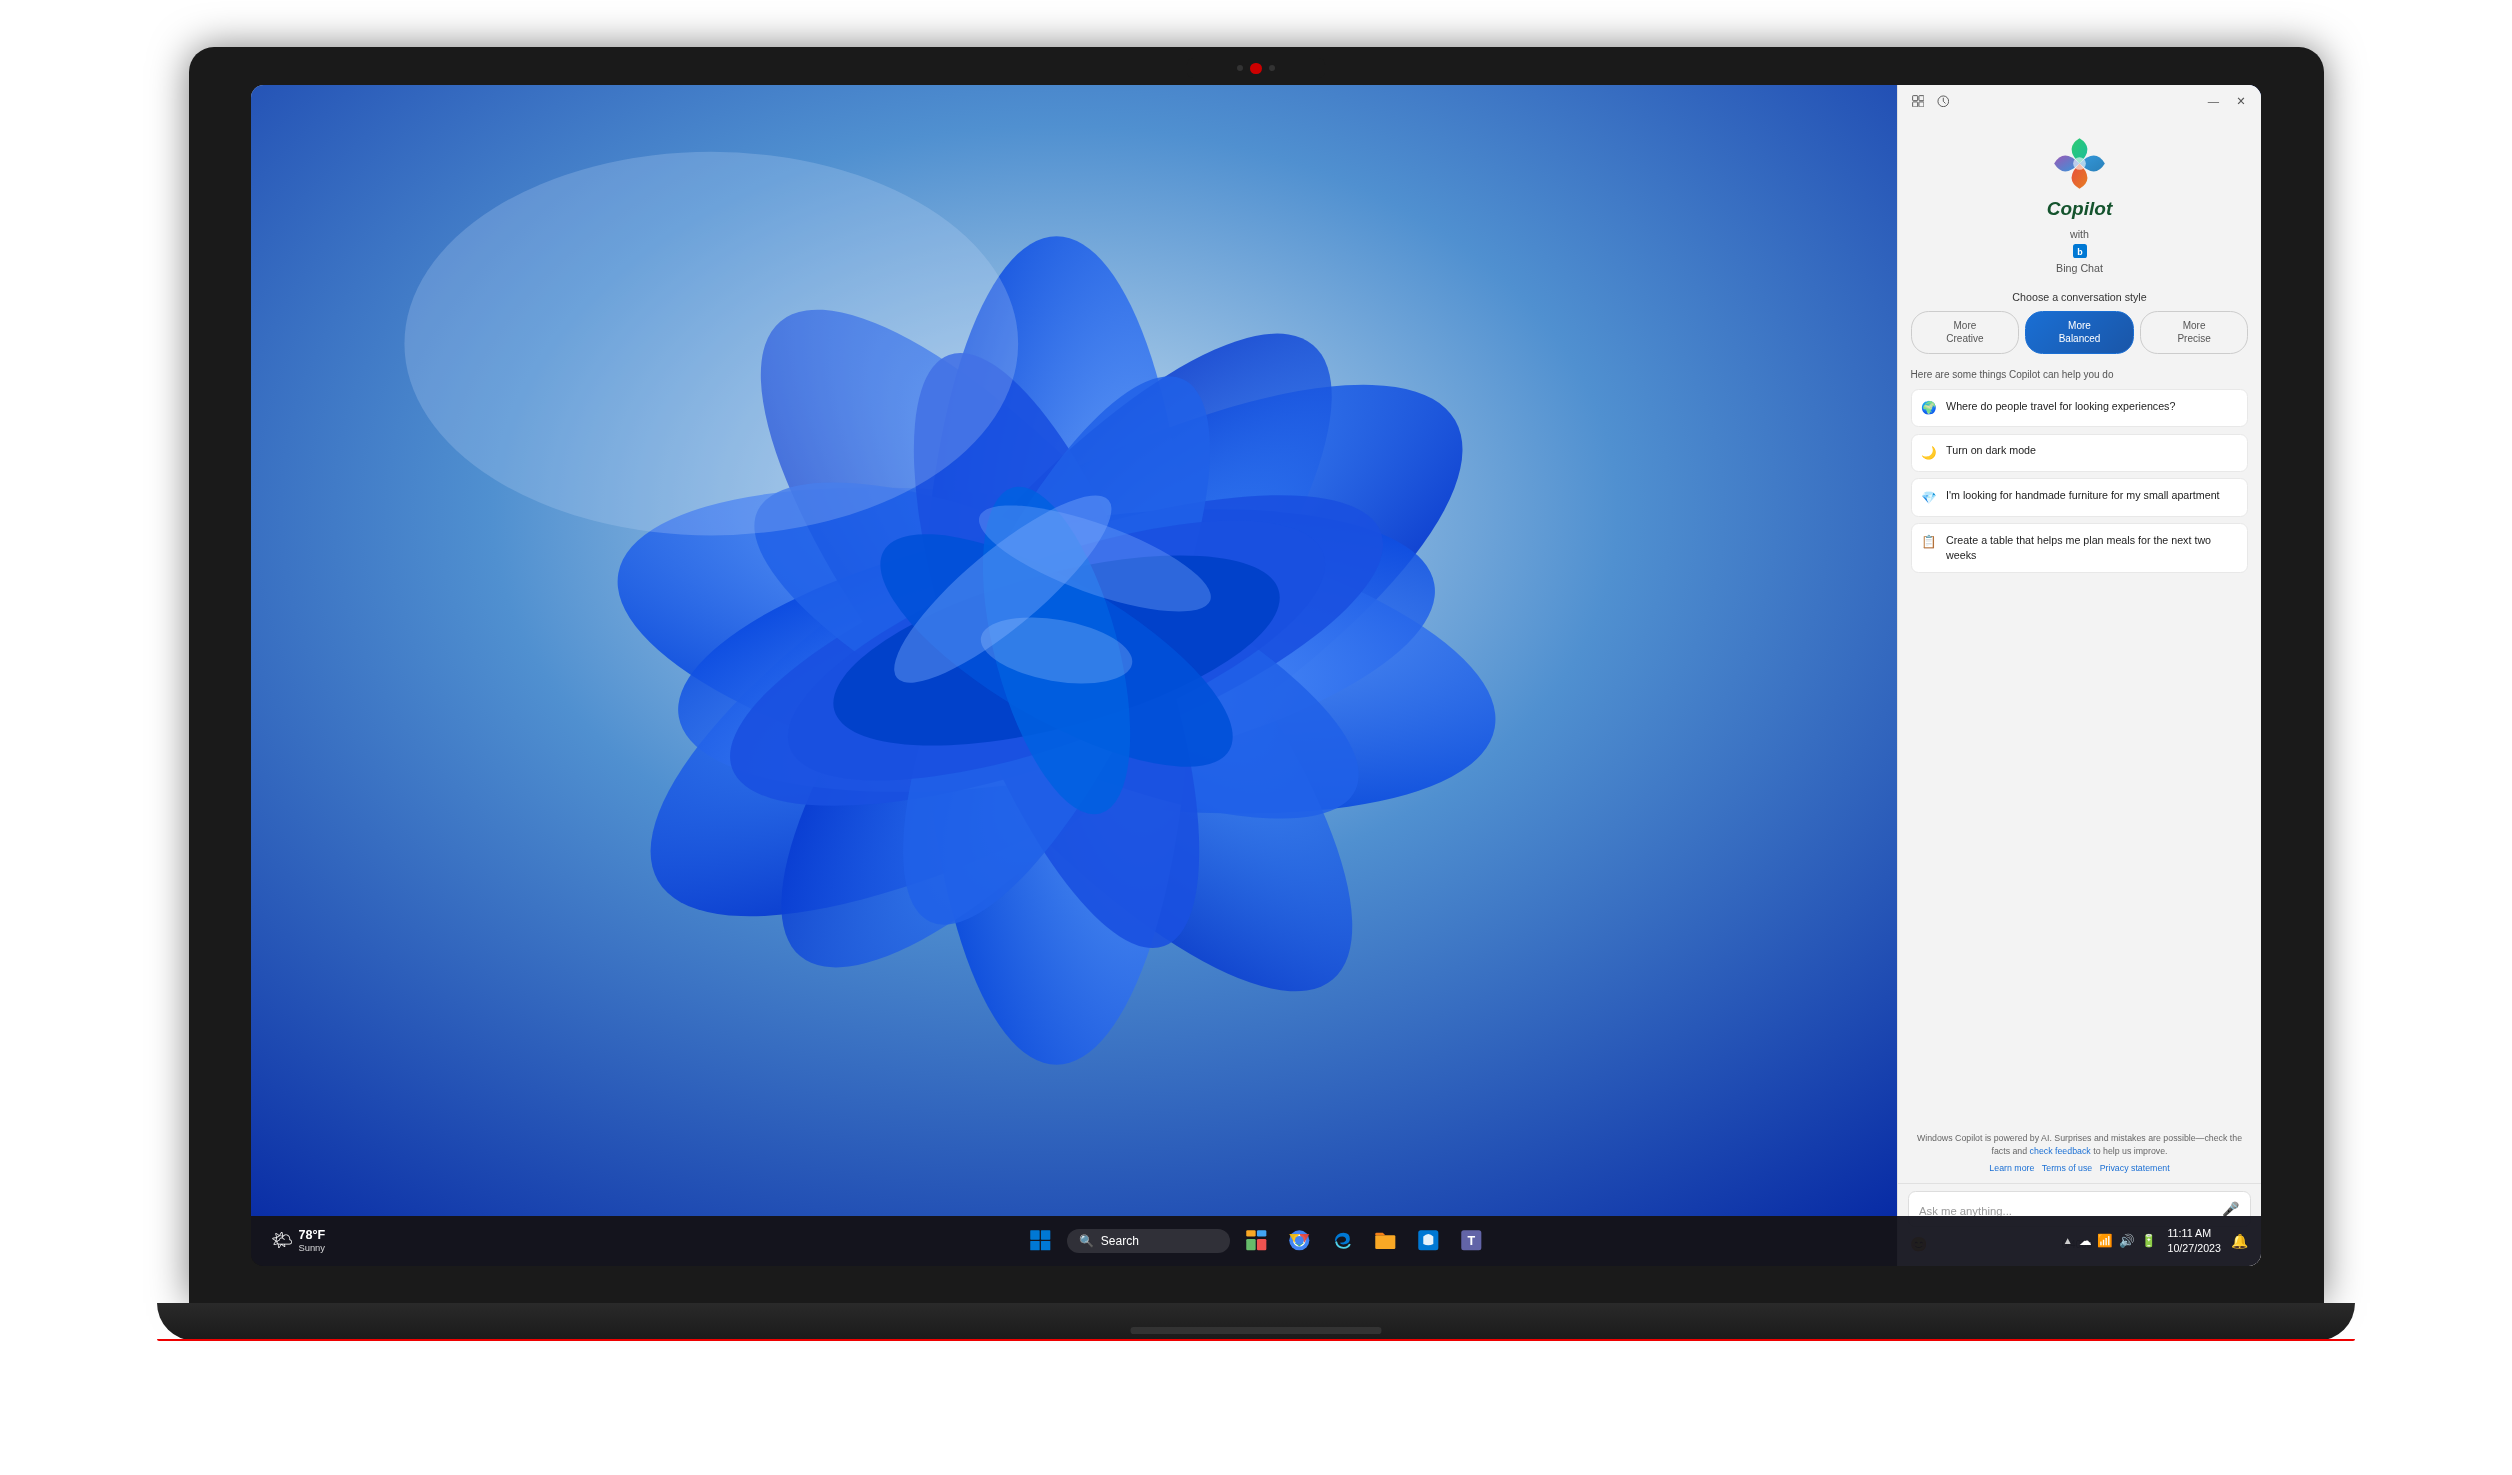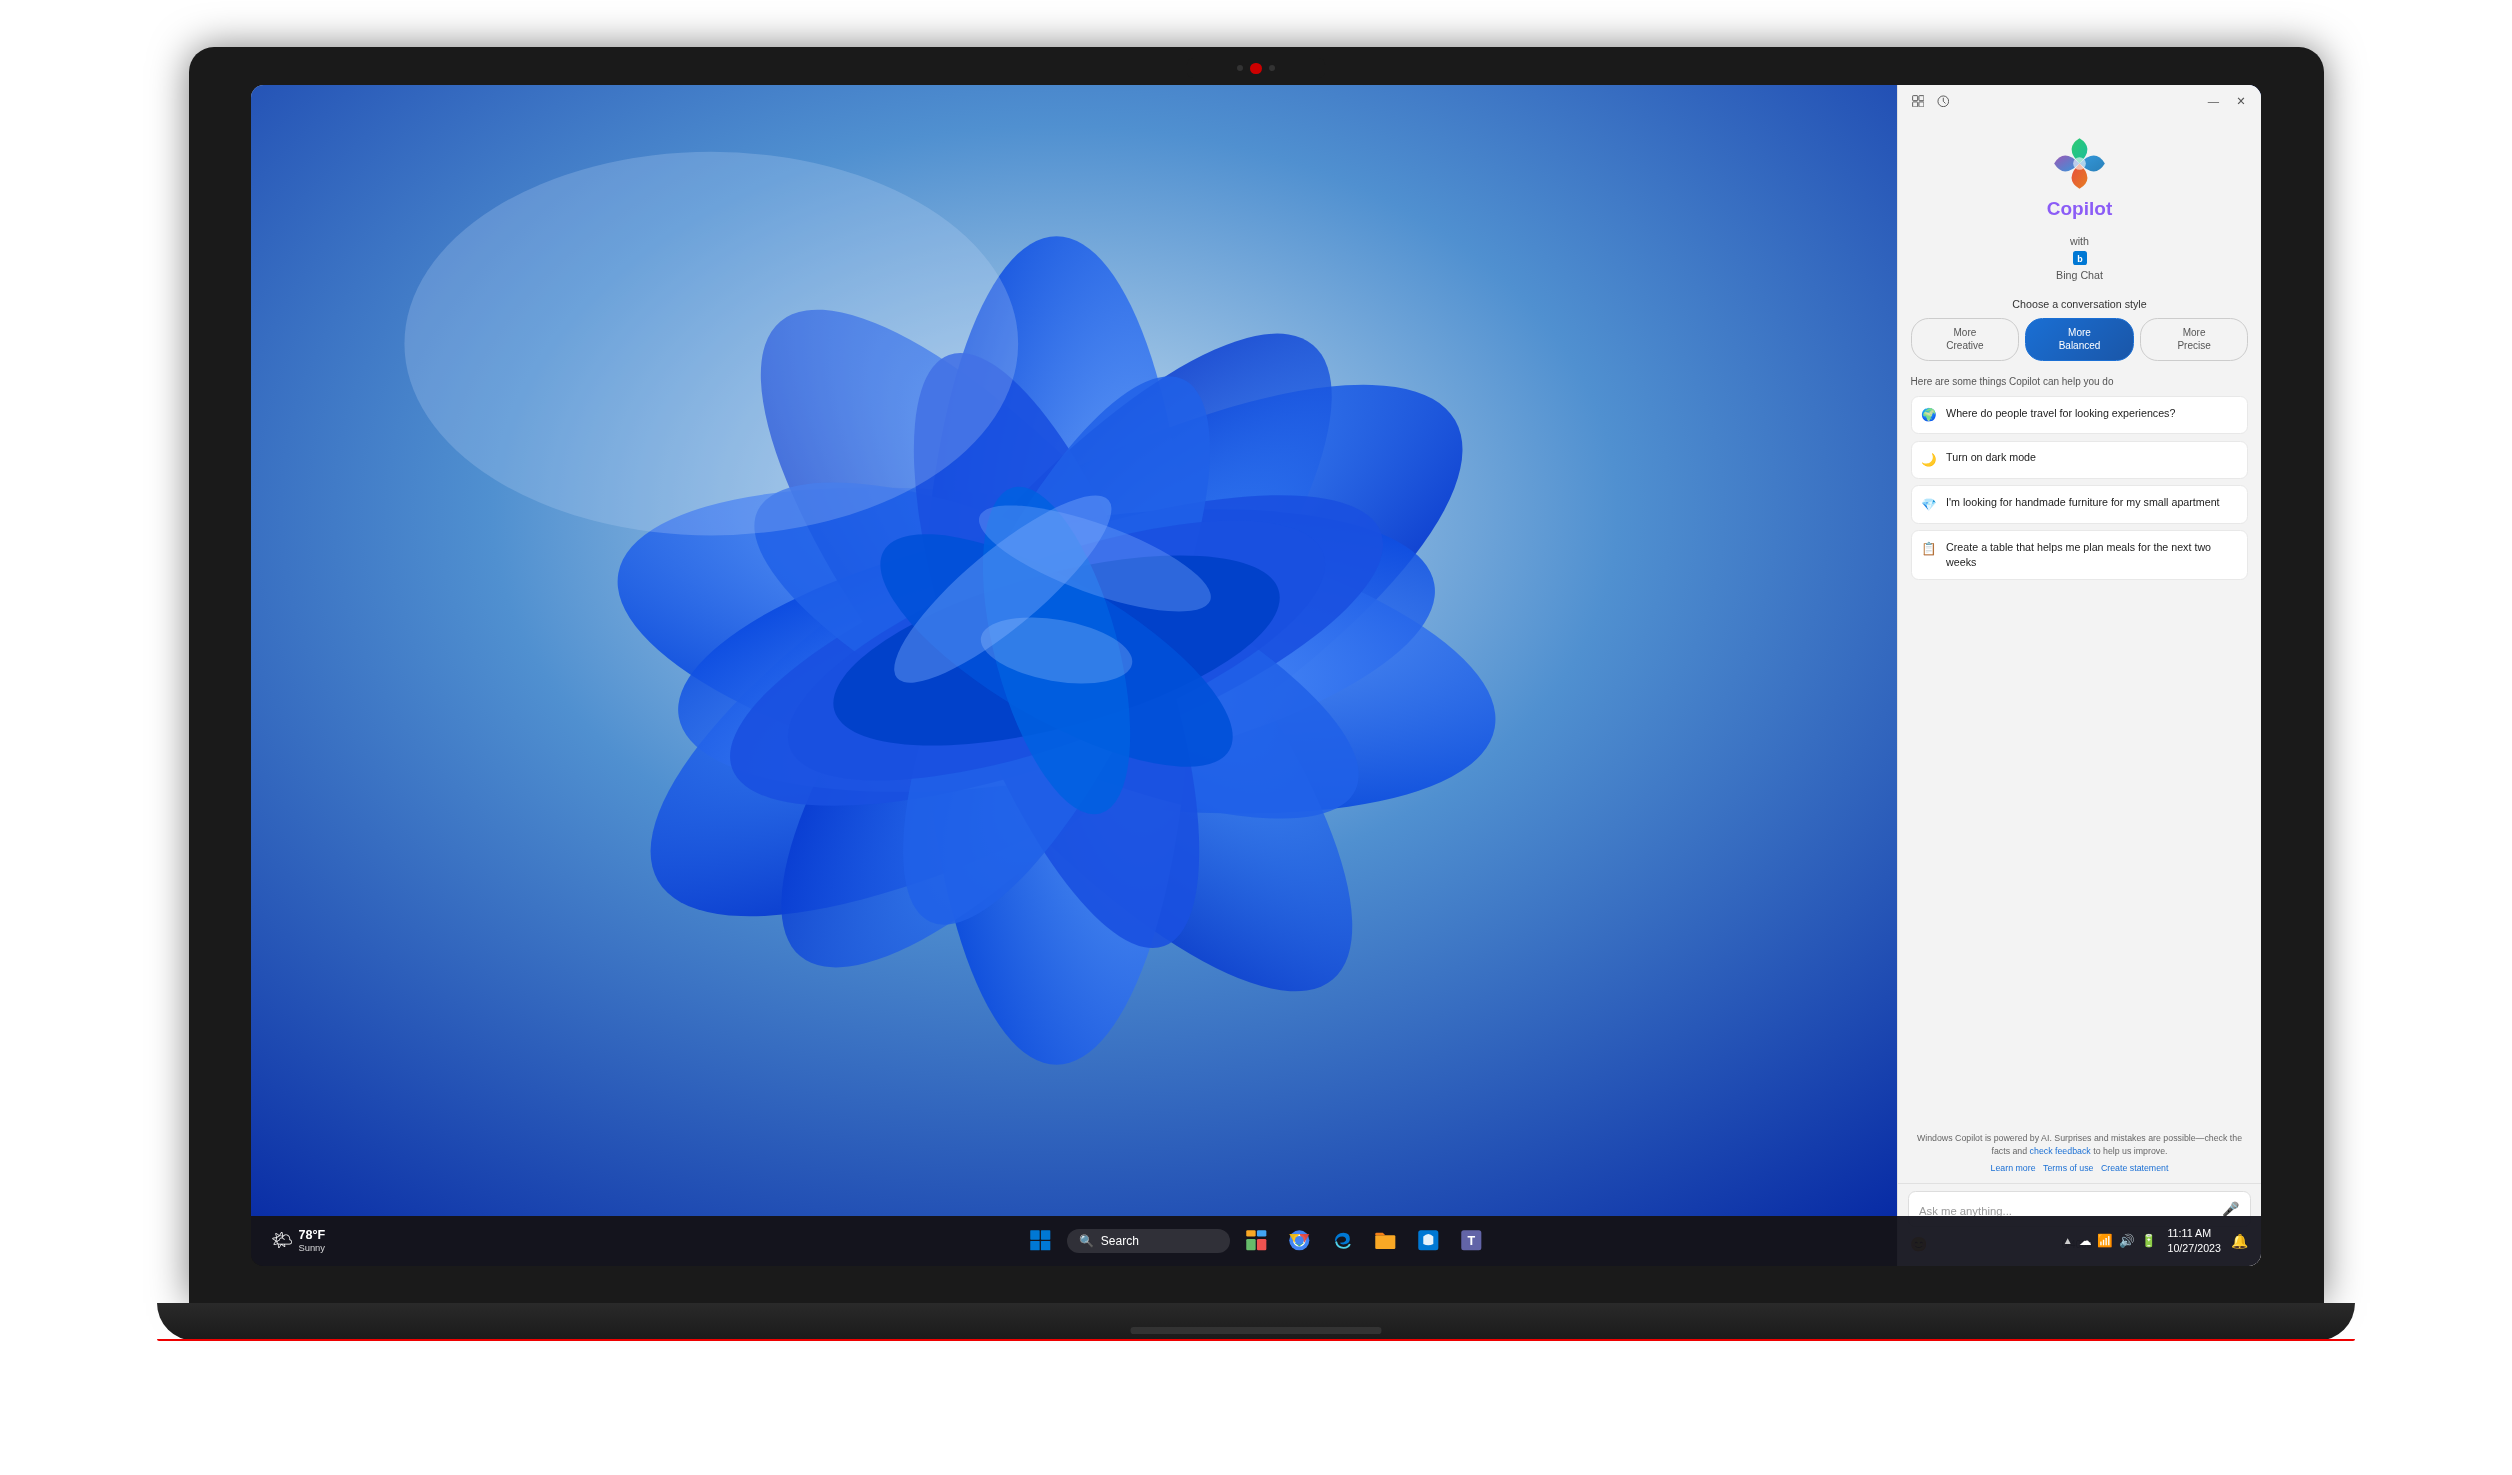--- a/index.html
+++ b/index.html
@@ -270,22 +270,23 @@
 
     .copilot-logo {
       width: 57px;
       height: 57px;
       margin-bottom: 6.3px;
     }
 
     .copilot-title {
       font-size: 19px;
       font-weight: 600;
-      color: #8b5cf6;
-      margin-bottom: 15px;
+      color: #14532d;
+      margin-bottom: 8px;
+      font-style: italic;
     }
 
     .copilot-subtitle {
       font-size: 10.7px;
       color: #555;
       display: flex;
       align-items: center;
       gap: 3.8px;
       flex-direction: column;
     }
@@ -743,21 +744,21 @@
               </div>
             </div>
 
             <div class="copilot-disclaimer">
               <span>Windows Copilot is powered by AI. Surprises and mistakes are possible—check the facts and </span>
               <a class="disclaimer-link">check feedback</a>
               <span> to help us improve.</span>
               <div class="disclaimer-links">
                 <a class="disclaimer-link">Learn more</a>
                 <a class="disclaimer-link">Terms of use</a>
-                <a class="disclaimer-link">Create statement</a>
+                <a class="disclaimer-link">Privacy statement</a>
               </div>
             </div>
 
             <div class="copilot-input-area">
               <div class="input-box">
                 <span class="input-placeholder">Ask me anything...</span>
                 <span class="mic-icon">🎤</span>
               </div>
               <div class="input-footer">
                 <div class="input-icons-left">

